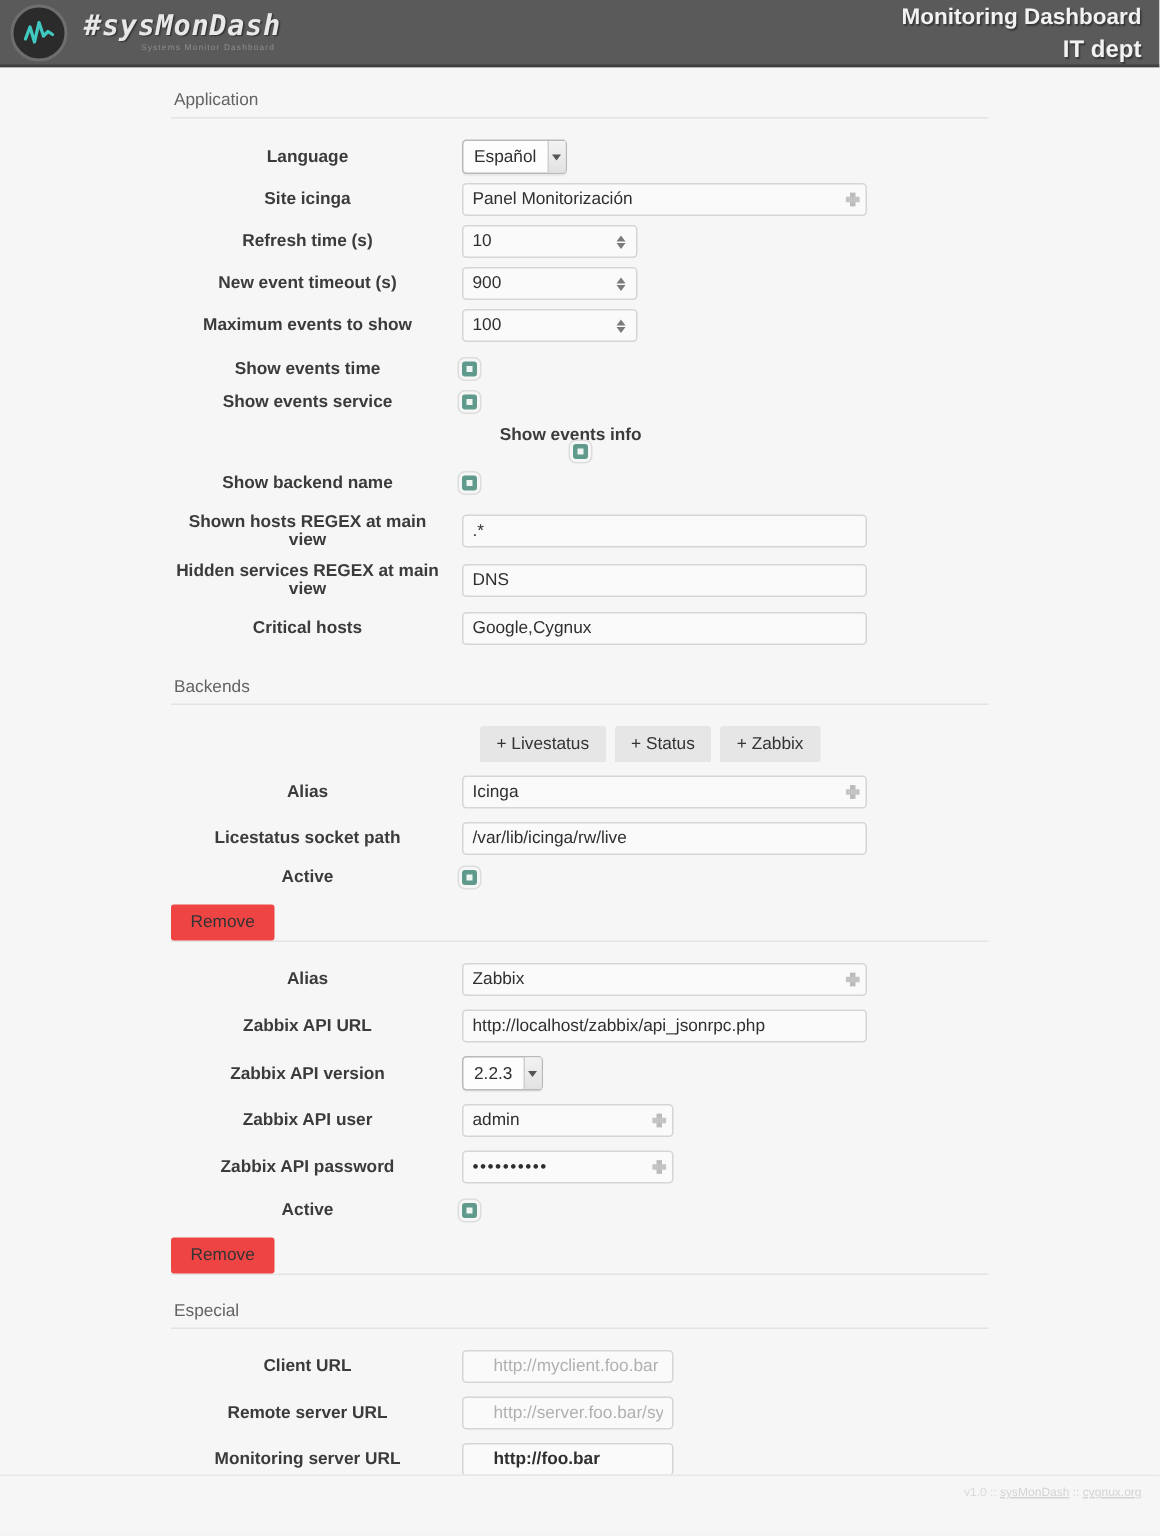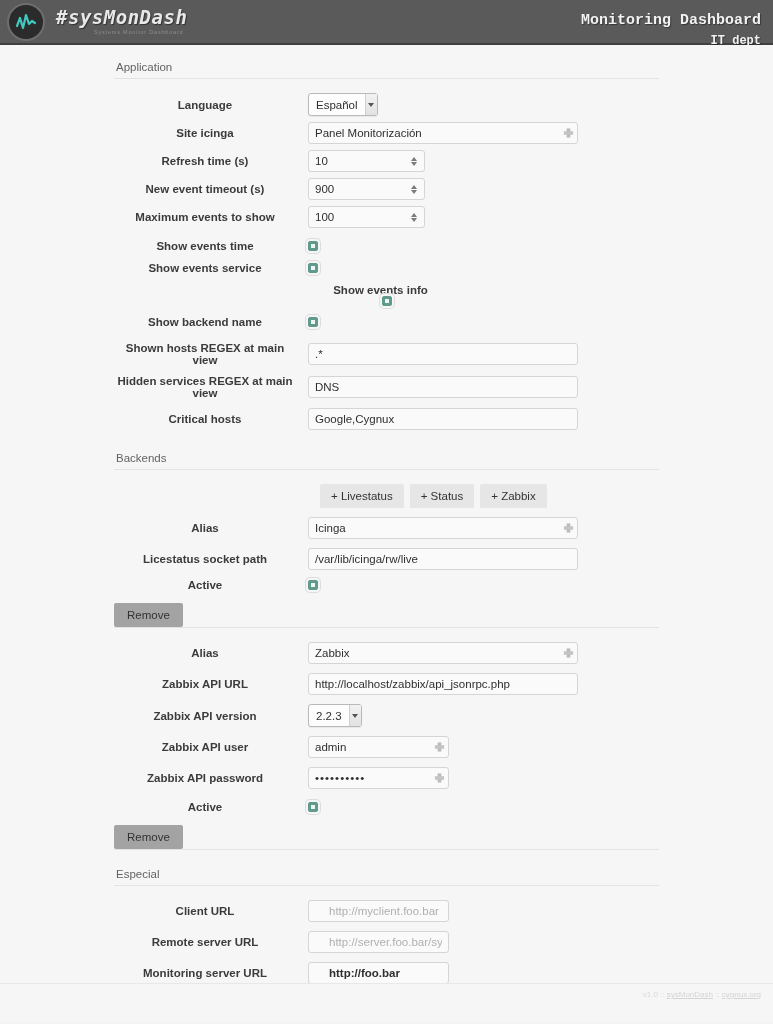--- a/index.html
+++ b/index.html
@@ -45,31 +45,30 @@
   }
   .brand-sub {
     font-size: 5.5px;
     color: #8e8e8e;
     letter-spacing: 0.8px;
     margin-top: 2px;
     margin-left: 38px;
   }
   .hdr-right {
     position: absolute;
-    right: 12px; top: 12px;
+    right: 12px; top: 3px;
     text-align: right;
     color: #f2f2f2;
-    font-family: Liberation Mono, monospace;
   }
   .hdr-title {
     font-size: 15px; font-weight: bold;
     text-shadow: 1px 1px 1px rgba(0,0,0,.4);
   }
   .hdr-sub {
-    font-size: 12px; font-weight: bold;
+    font-size: 16px; font-weight: bold;
     margin-top: 5px;
     text-shadow: 1px 1px 1px rgba(0,0,0,.4);
   }
 
   
   .page {
     background: #f6f6f6;
     height: 977px;
     position: relative;
   }
@@ -205,21 +204,21 @@
     border: none;
     border-radius: 2px 2px 0 0;
     color: #333;
     font-size: 11.5px;
     font-family: "Liberation Sans", sans-serif;
     padding: 6px 11px;
     cursor: pointer;
     margin-right: 6px;
   }
   .btn-remove {
-    background: #a3a3a3;
+    background: #ef4444;
     border: none;
     border-radius: 2px;
     color: #333;
     font-size: 11.5px;
     font-family: "Liberation Sans", sans-serif;
     padding: 6px 13px;
     cursor: pointer;
   }
   .remove-bar {
     border-bottom: 1px solid #e3e3e3;

